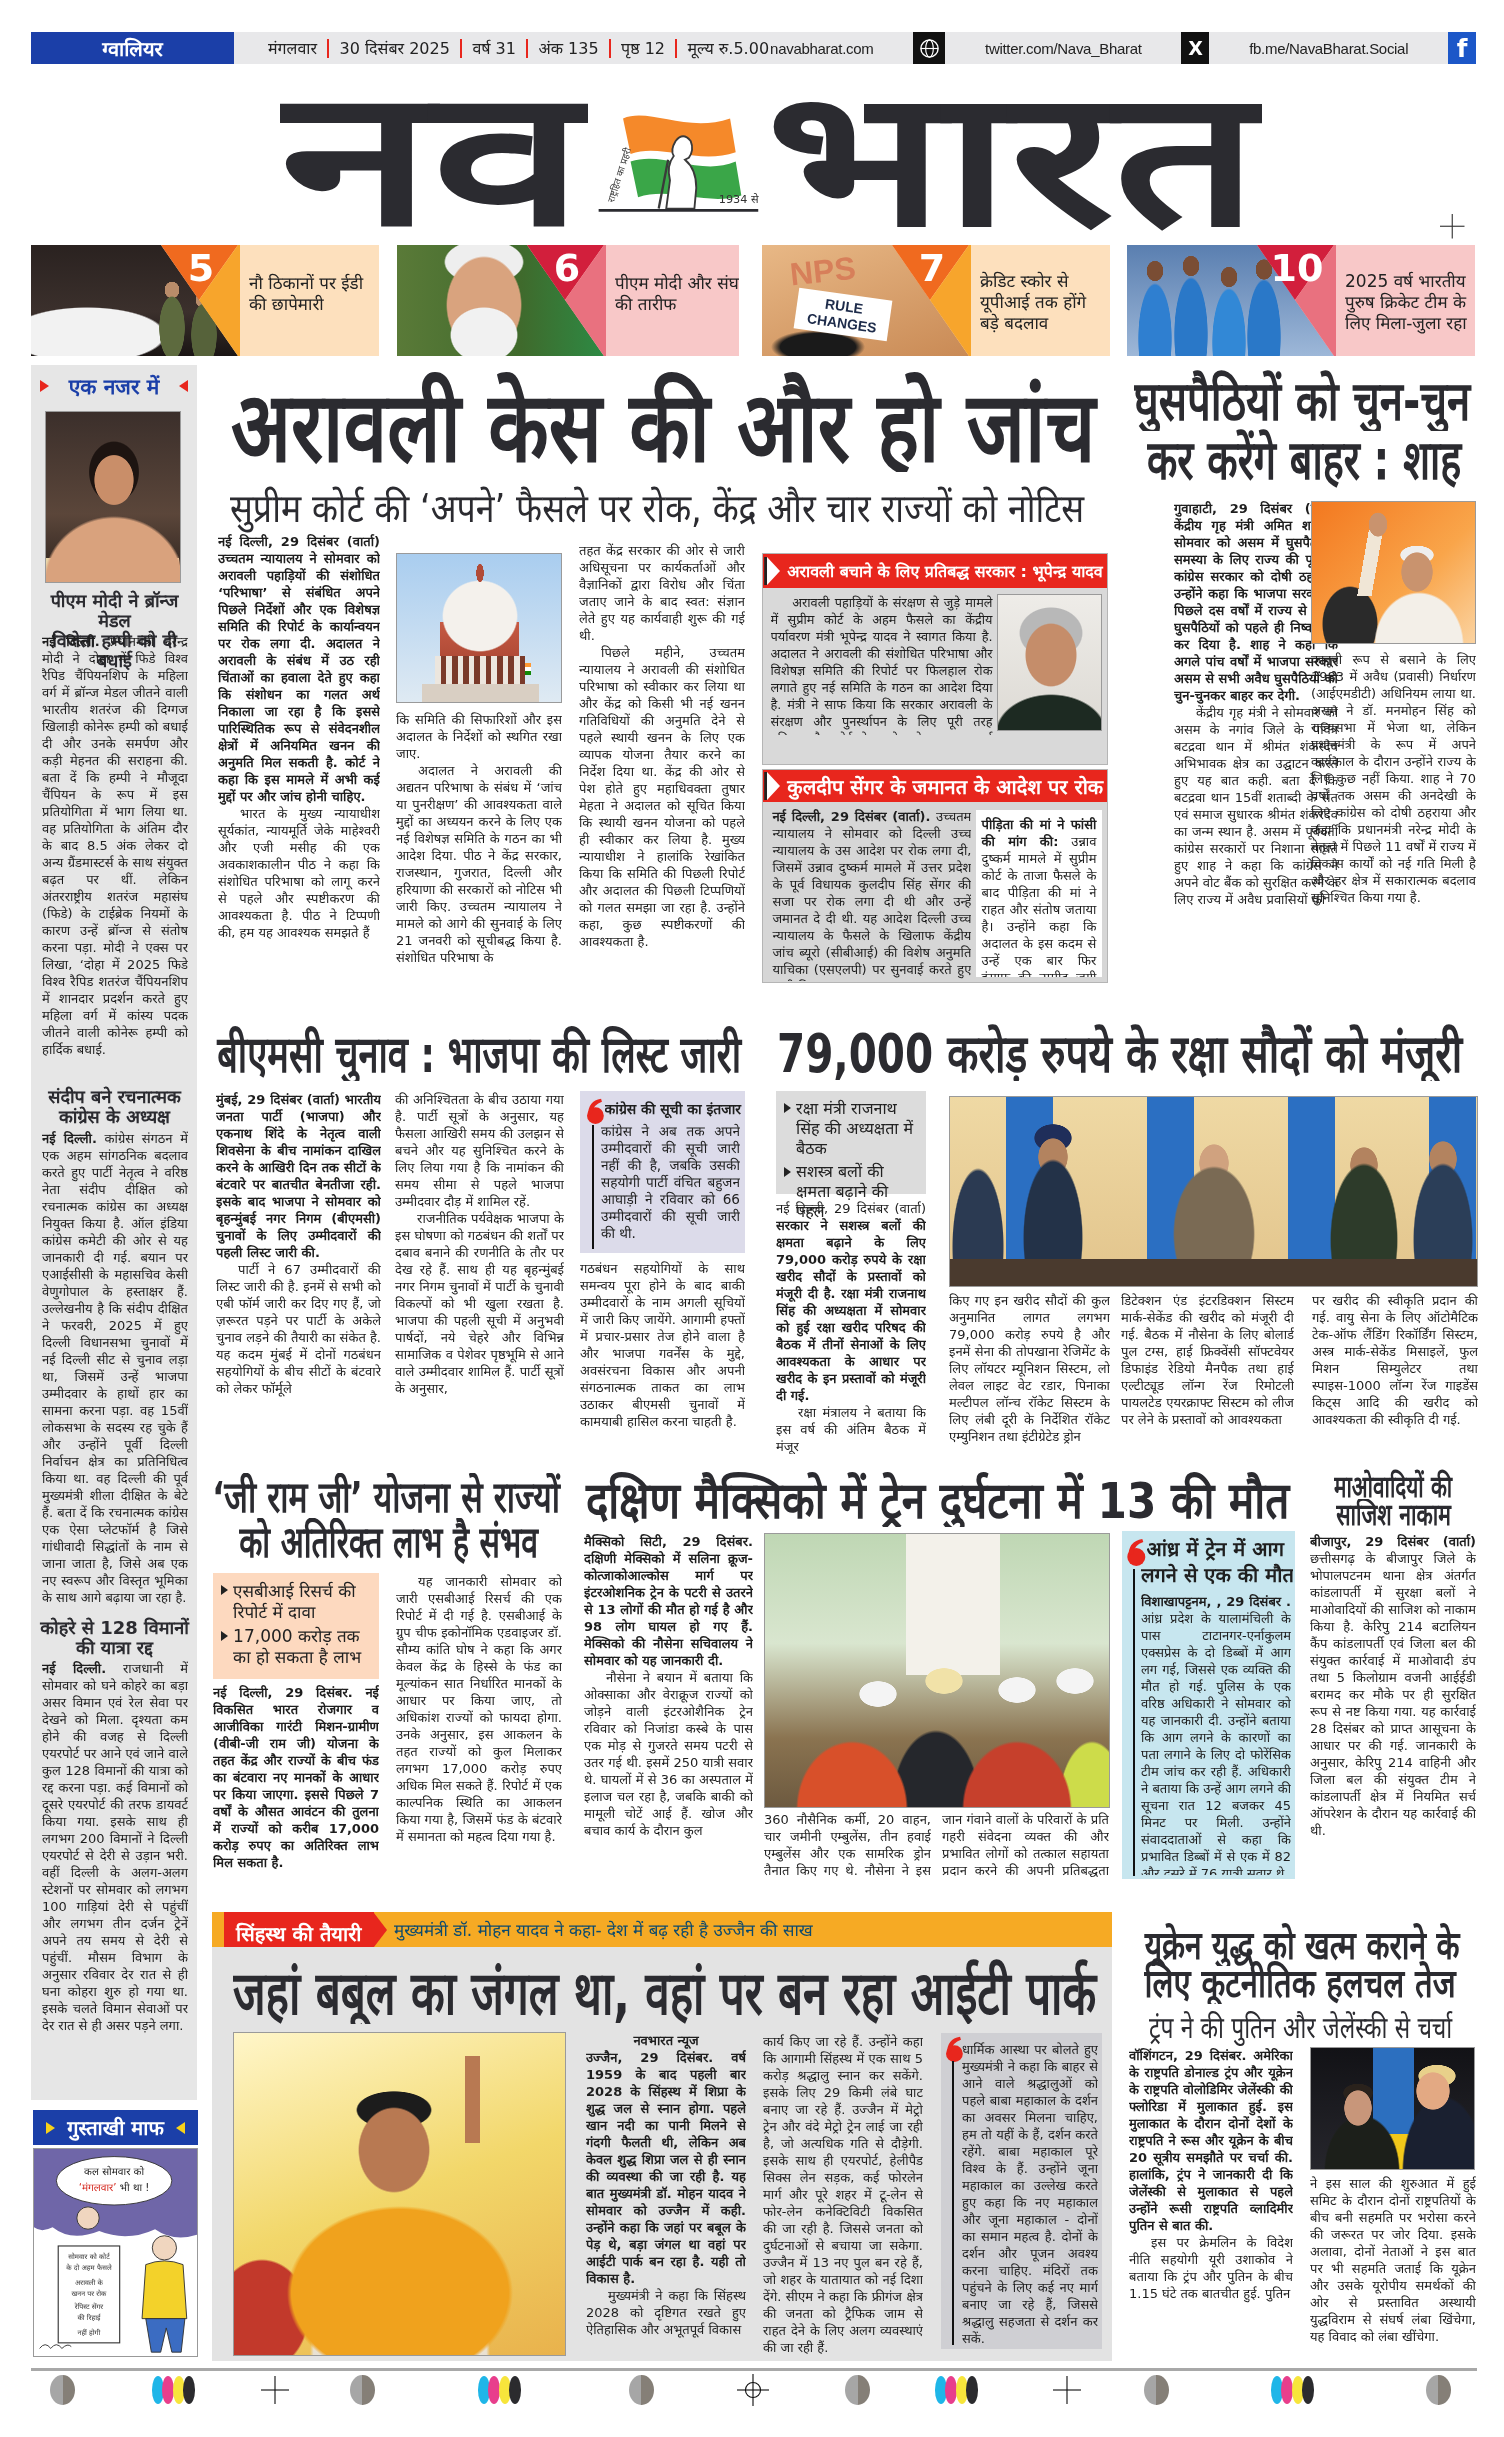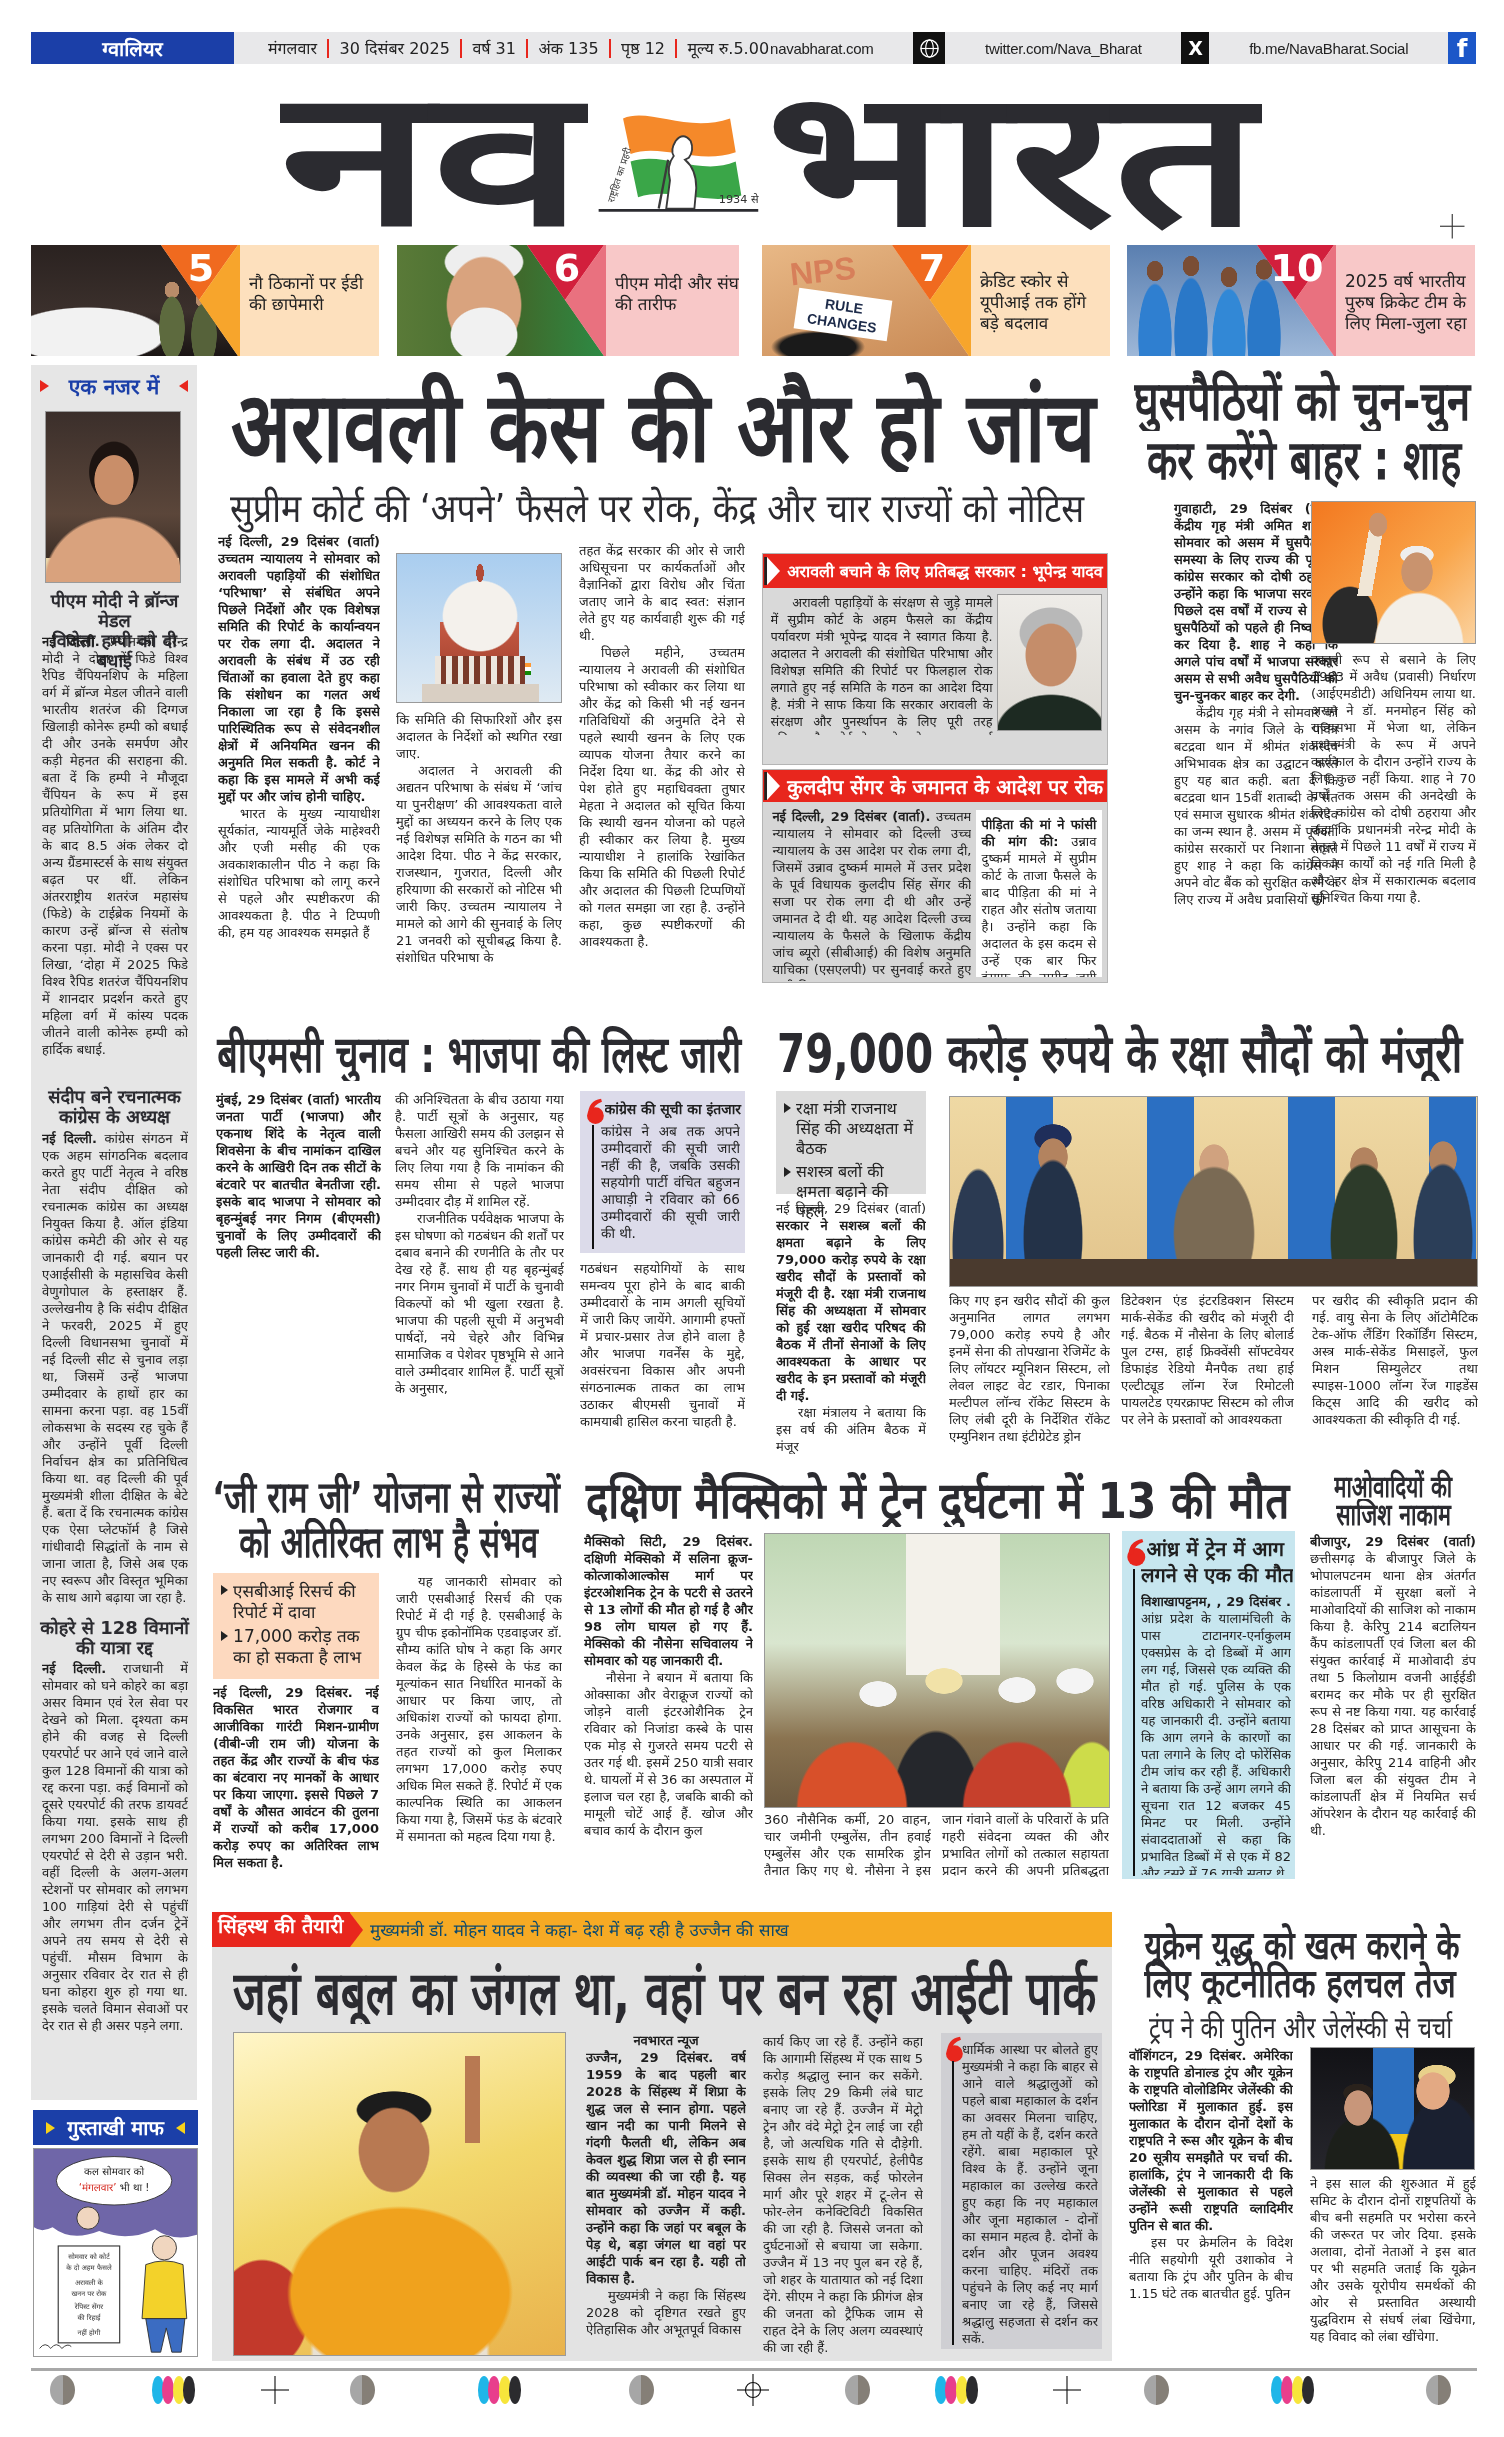--- a/index.html
+++ b/index.html
@@ -257,20 +257,21 @@
   <div class="a photo" style="left:1311px;top:501px;width:165px;height:143px;background:radial-gradient(ellipse 16px 20px at 105px 70px,#c9936e 96%,transparent 100%),radial-gradient(ellipse 17px 9.4px at 105px 53px,#eeeeee 96%,transparent 100%),radial-gradient(ellipse 45px 53px at 107px 143px,#f3efe8 96%,transparent 100%),radial-gradient(ellipse 9.4px 12.2px at 66px 22.6px,#c9936e 96%,transparent 100%),linear-gradient(100deg,transparent 56px,#f0e6d6 56px 70px,transparent 70px) 0 28px/100% 66px no-repeat,radial-gradient(ellipse 28px 38px at 38px 122px,#2a2a2a 96%,transparent 100%),linear-gradient(135deg,#f3781f,#f9a54a 60%,#fbd3a0);"></div>
   <div class="col" style="left:1311px;top:651px;width:165px;height:334px;">
     <p>कानूनी रूप से बसाने के लिए 1983 में अवैध (प्रवासी) निर्धारण (आईएमडीटी) अधिनियम लाया था. असम ने डॉ. मनमोहन सिंह को राज्यसभा में भेजा था, लेकिन प्रधानमंत्री के रूप में अपने कार्यकाल के दौरान उन्होंने राज्य के लिए कुछ नहीं किया. शाह ने 70 वर्षों तक असम की अनदेखी के लिए कांग्रेस को दोषी ठहराया और कहा कि प्रधानमंत्री नरेन्द्र मोदी के नेतृत्व में पिछले 11 वर्षों में राज्य में विकास कार्यों को नई गति मिली है और हर क्षेत्र में सकारात्मक बदलाव सुनिश्चित किया गया है.</p>
   </div>
 
   <svg class="a hl" style="left:216px;top:1023px;" width="530" height="58" viewBox="0 0 564 62">
     <text x="0" y="52" font-size="54" textLength="560" lengthAdjust="spacingAndGlyphs">बीएमसी चुनाव : भाजपा की लिस्ट जारी</text>
   </svg>
   <div class="col" style="left:216px;top:1091px;width:165px;height:363px;">
     <p class="b"><span>मुंबई, 29 दिसंबर (वार्ता)</span> <span>भारतीय जनता पार्टी (भाजपा) और एकनाथ शिंदे के नेतृत्व वाली शिवसेना के बीच नामांकन दाखिल करने के आखिरी दिन तक सीटों के बंटवारे पर बातचीत बेनतीजा रही. इसके बाद भाजपा ने सोमवार को बृहन्मुंबई नगर निगम (बीएमसी) चुनावों के लिए उम्मीदवारों की पहली लिस्ट जारी की.</span></p>
+    <p class="ind">पार्टी ने 67 उम्मीदवारों की लिस्ट जारी की है. इनमें से सभी को एबी फॉर्म जारी कर दिए गए हैं, जो ज़रूरत पड़ने पर पार्टी के अकेले चुनाव लड़ने की तैयारी का संकेत है. यह कदम मुंबई में दोनों गठबंधन सहयोगियों के बीच सीटों के बंटवारे को लेकर फॉर्मूले</p>
   </div>
   <div class="col" style="left:395px;top:1091px;width:169px;height:363px;">
     <p>की अनिश्चितता के बीच उठाया गया है. पार्टी सूत्रों के अनुसार, यह फैसला आखिरी समय की उलझन से बचने और यह सुनिश्चित करने के लिए लिया गया है कि नामांकन की समय सीमा से पहले भाजपा उम्मीदवार दौड़ में शामिल रहें.</p>
     <p class="ind">राजनीतिक पर्यवेक्षक भाजपा के इस घोषणा को गठबंधन की शर्तों पर दबाव बनाने की रणनीति के तौर पर देख रहे हैं. साथ ही यह बृहन्मुंबई नगर निगम चुनावों में पार्टी के चुनावी विकल्पों को भी खुला रखता है. भाजपा की पहली सूची में अनुभवी पार्षदों, नये चेहरे और विभिन्न सामाजिक व पेशेवर पृष्ठभूमि से आने वाले उम्मीदवार शामिल हैं. पार्टी सूत्रों के अनुसार,</p>
   </div>
   <div class="a" style="left:580px;top:1091px;width:165px;height:162px;background:#dcdbea;">
     <svg class="a" style="left:3.8px;top:5.6px;" width="21" height="28" viewBox="0 0 22 30">
       <circle cx="12" cy="20" r="9" fill="var(--accent_red,#e8261d)"></circle>
       <path d="M4 20 Q4 4 18 2 L19 5 Q10 8 9 16 Z" fill="var(--accent_red,#e8261d)"></path>
     </svg>
@@ -367,21 +368,21 @@
     <text x="0" y="30" font-size="32" textLength="126" lengthAdjust="spacingAndGlyphs">माओवादियों की</text>
   </svg>
   <svg class="a hl" style="left:1336px;top:1499px;" width="119" height="32" viewBox="0 0 126 34">
     <text x="0" y="28" font-size="32" textLength="122" lengthAdjust="spacingAndGlyphs">साजिश नाकाम</text>
   </svg>
   <div class="col" style="left:1310px;top:1533px;width:166px;height:346px;">
     <p><span class="b">बीजापुर, 29 दिसंबर (वार्ता)</span> <span>छत्तीसगढ़ के बीजापुर जिले के भोपालपटनम थाना क्षेत्र अंतर्गत कांडलापर्ती में सुरक्षा बलों ने माओवादियों की साजिश को नाकाम किया है. केरिपु 214 बटालियन कैंप कांडलापर्ती एवं जिला बल की संयुक्त कार्रवाई में माओवादी डंप तथा 5 किलोग्राम वजनी आईईडी बरामद कर मौके पर ही सुरक्षित रूप से नष्ट किया गया. यह कार्रवाई 28 दिसंबर को प्राप्त आसूचना के आधार पर की गई. जानकारी के अनुसार, केरिपु 214 वाहिनी और जिला बल की संयुक्त टीम ने कांडलापर्ती क्षेत्र में नियमित सर्च ऑपरेशन के दौरान यह कार्रवाई की थी.</span></p>
   </div>
 
   <div class="a" style="left:212px;top:1912px;width:900px;height:35px;background:var(--banner_yellow,#f6aa24);display:flex;align-items:center;overflow:hidden;">
-    <span style="height:100%;background:var(--accent_red,#e8261d);color:#fff;font-weight:bold;font-size:20px;display:flex;align-items:flex-start;padding:0 6px;white-space:nowrap;">
+    <span style="height:100%;background:var(--accent_red,#e8261d);color:#fff;font-weight:bold;font-size:20px;display:flex;align-items:flex-end;padding:0 12px;white-space:nowrap;margin-left:12px;">
         <span>सिंहस्थ की तैयारी</span>
       </span>
     <span style="width:0;height:0;border-top:17px solid transparent;border-bottom:17px solid transparent;border-left:13px solid var(--accent_red,#e8261d);margin-right:7.5px;"></span>
     <span style="font-size:17px;color:#0c4a6e;white-space:nowrap;">मुख्यमंत्री डॉ. मोहन यादव ने कहा- देश में बढ़ रही है उज्जैन की साख</span>
   </div>
   <div class="a" style="left:212px;top:1947px;width:900px;height:414px;background:#e3e3e3;"></div>
   <svg class="a hl" style="left:233px;top:1956px;" width="867" height="68" viewBox="0 0 922 72">
     <text x="0" y="62" font-size="64" textLength="918" lengthAdjust="spacingAndGlyphs">जहां बबूल का जंगल था, वहां पर बन रहा आईटी पार्क</text>
   </svg>
   <div class="a photo" style="left:233px;top:2032px;width:333px;height:324px;background:radial-gradient(ellipse 36px 43px at 160px 117px,#b87952 96%,transparent 100%),radial-gradient(ellipse 38px 19px at 160px 77px,#1c1c1c 96%,transparent 100%),linear-gradient(#b87952,#b87952) 231px 22.6px/15px 87px no-repeat,radial-gradient(ellipse 113px 87px at 166px 260px,#f0a21d 96%,transparent 100%),radial-gradient(ellipse 75px 56px at 166px 235px,#f7c33a 96%,transparent 100%),radial-gradient(ellipse 90px 141px at 166px 324px,#e9e1d2 96%,transparent 100%),radial-gradient(ellipse 47px 56px at 28px 282px,#c2392b 96%,transparent 100%),linear-gradient(160deg,#fff6c9,#f2d76a 50%,#e9b24c);"></div>

